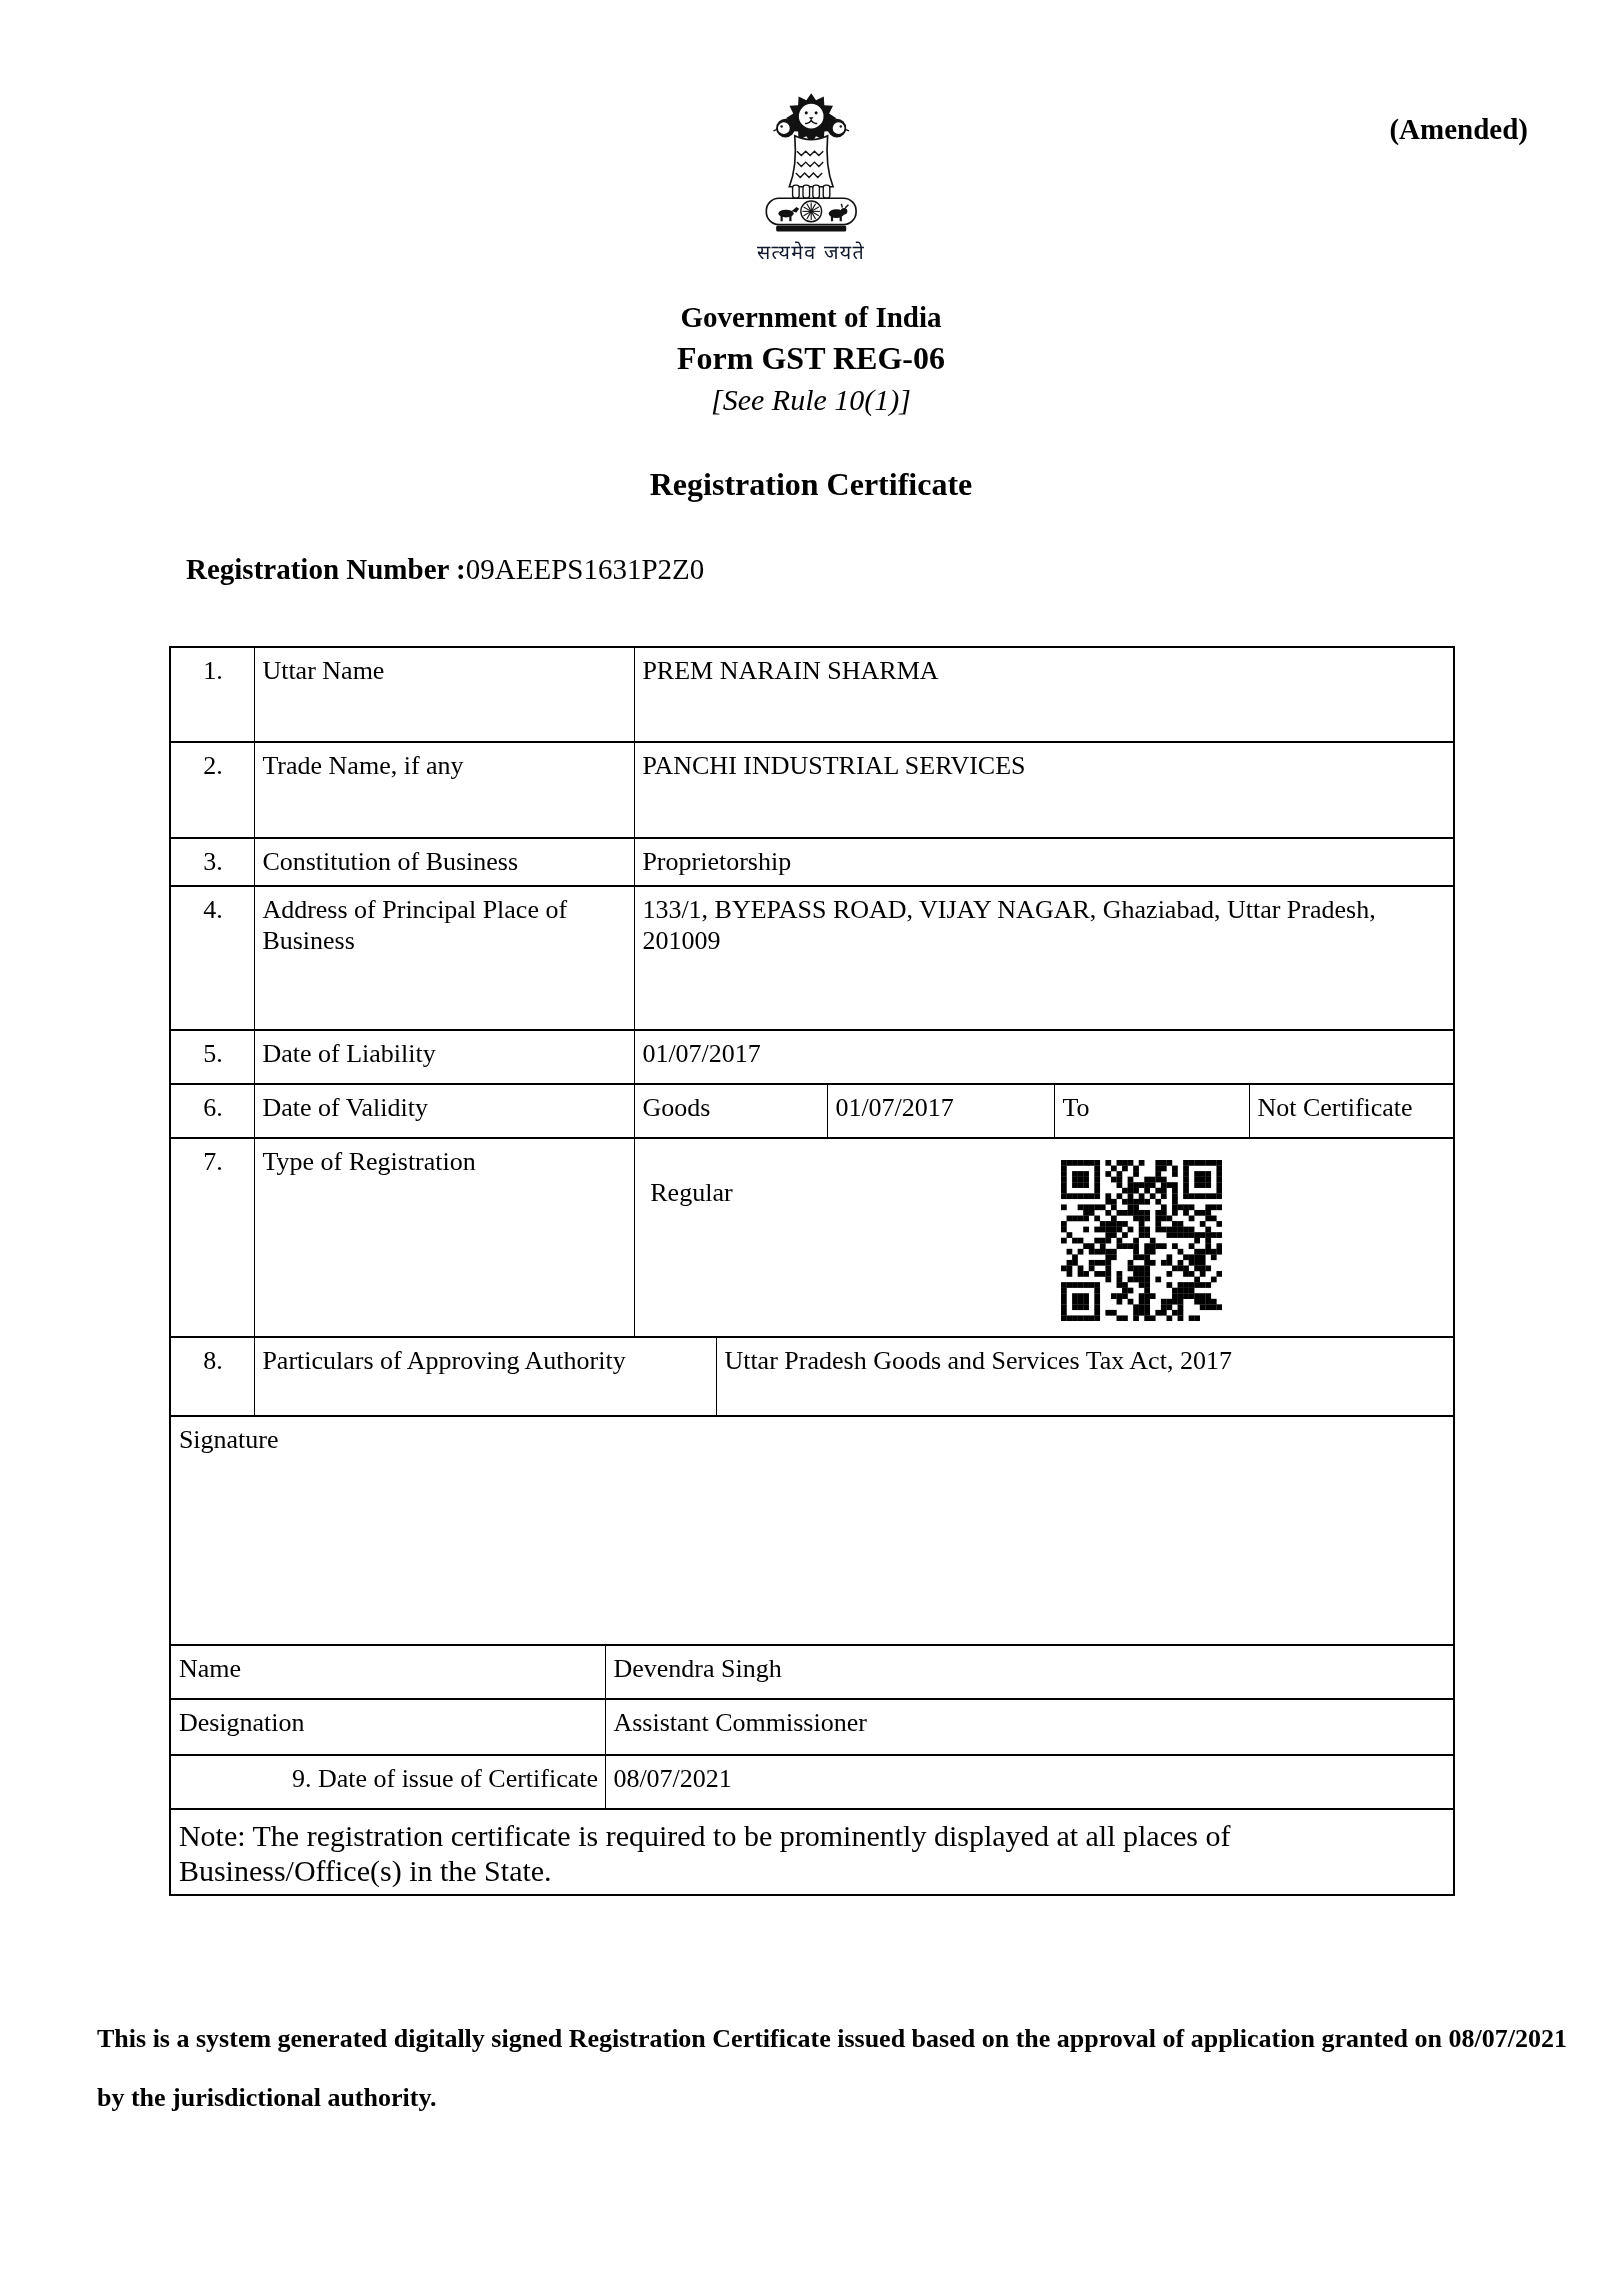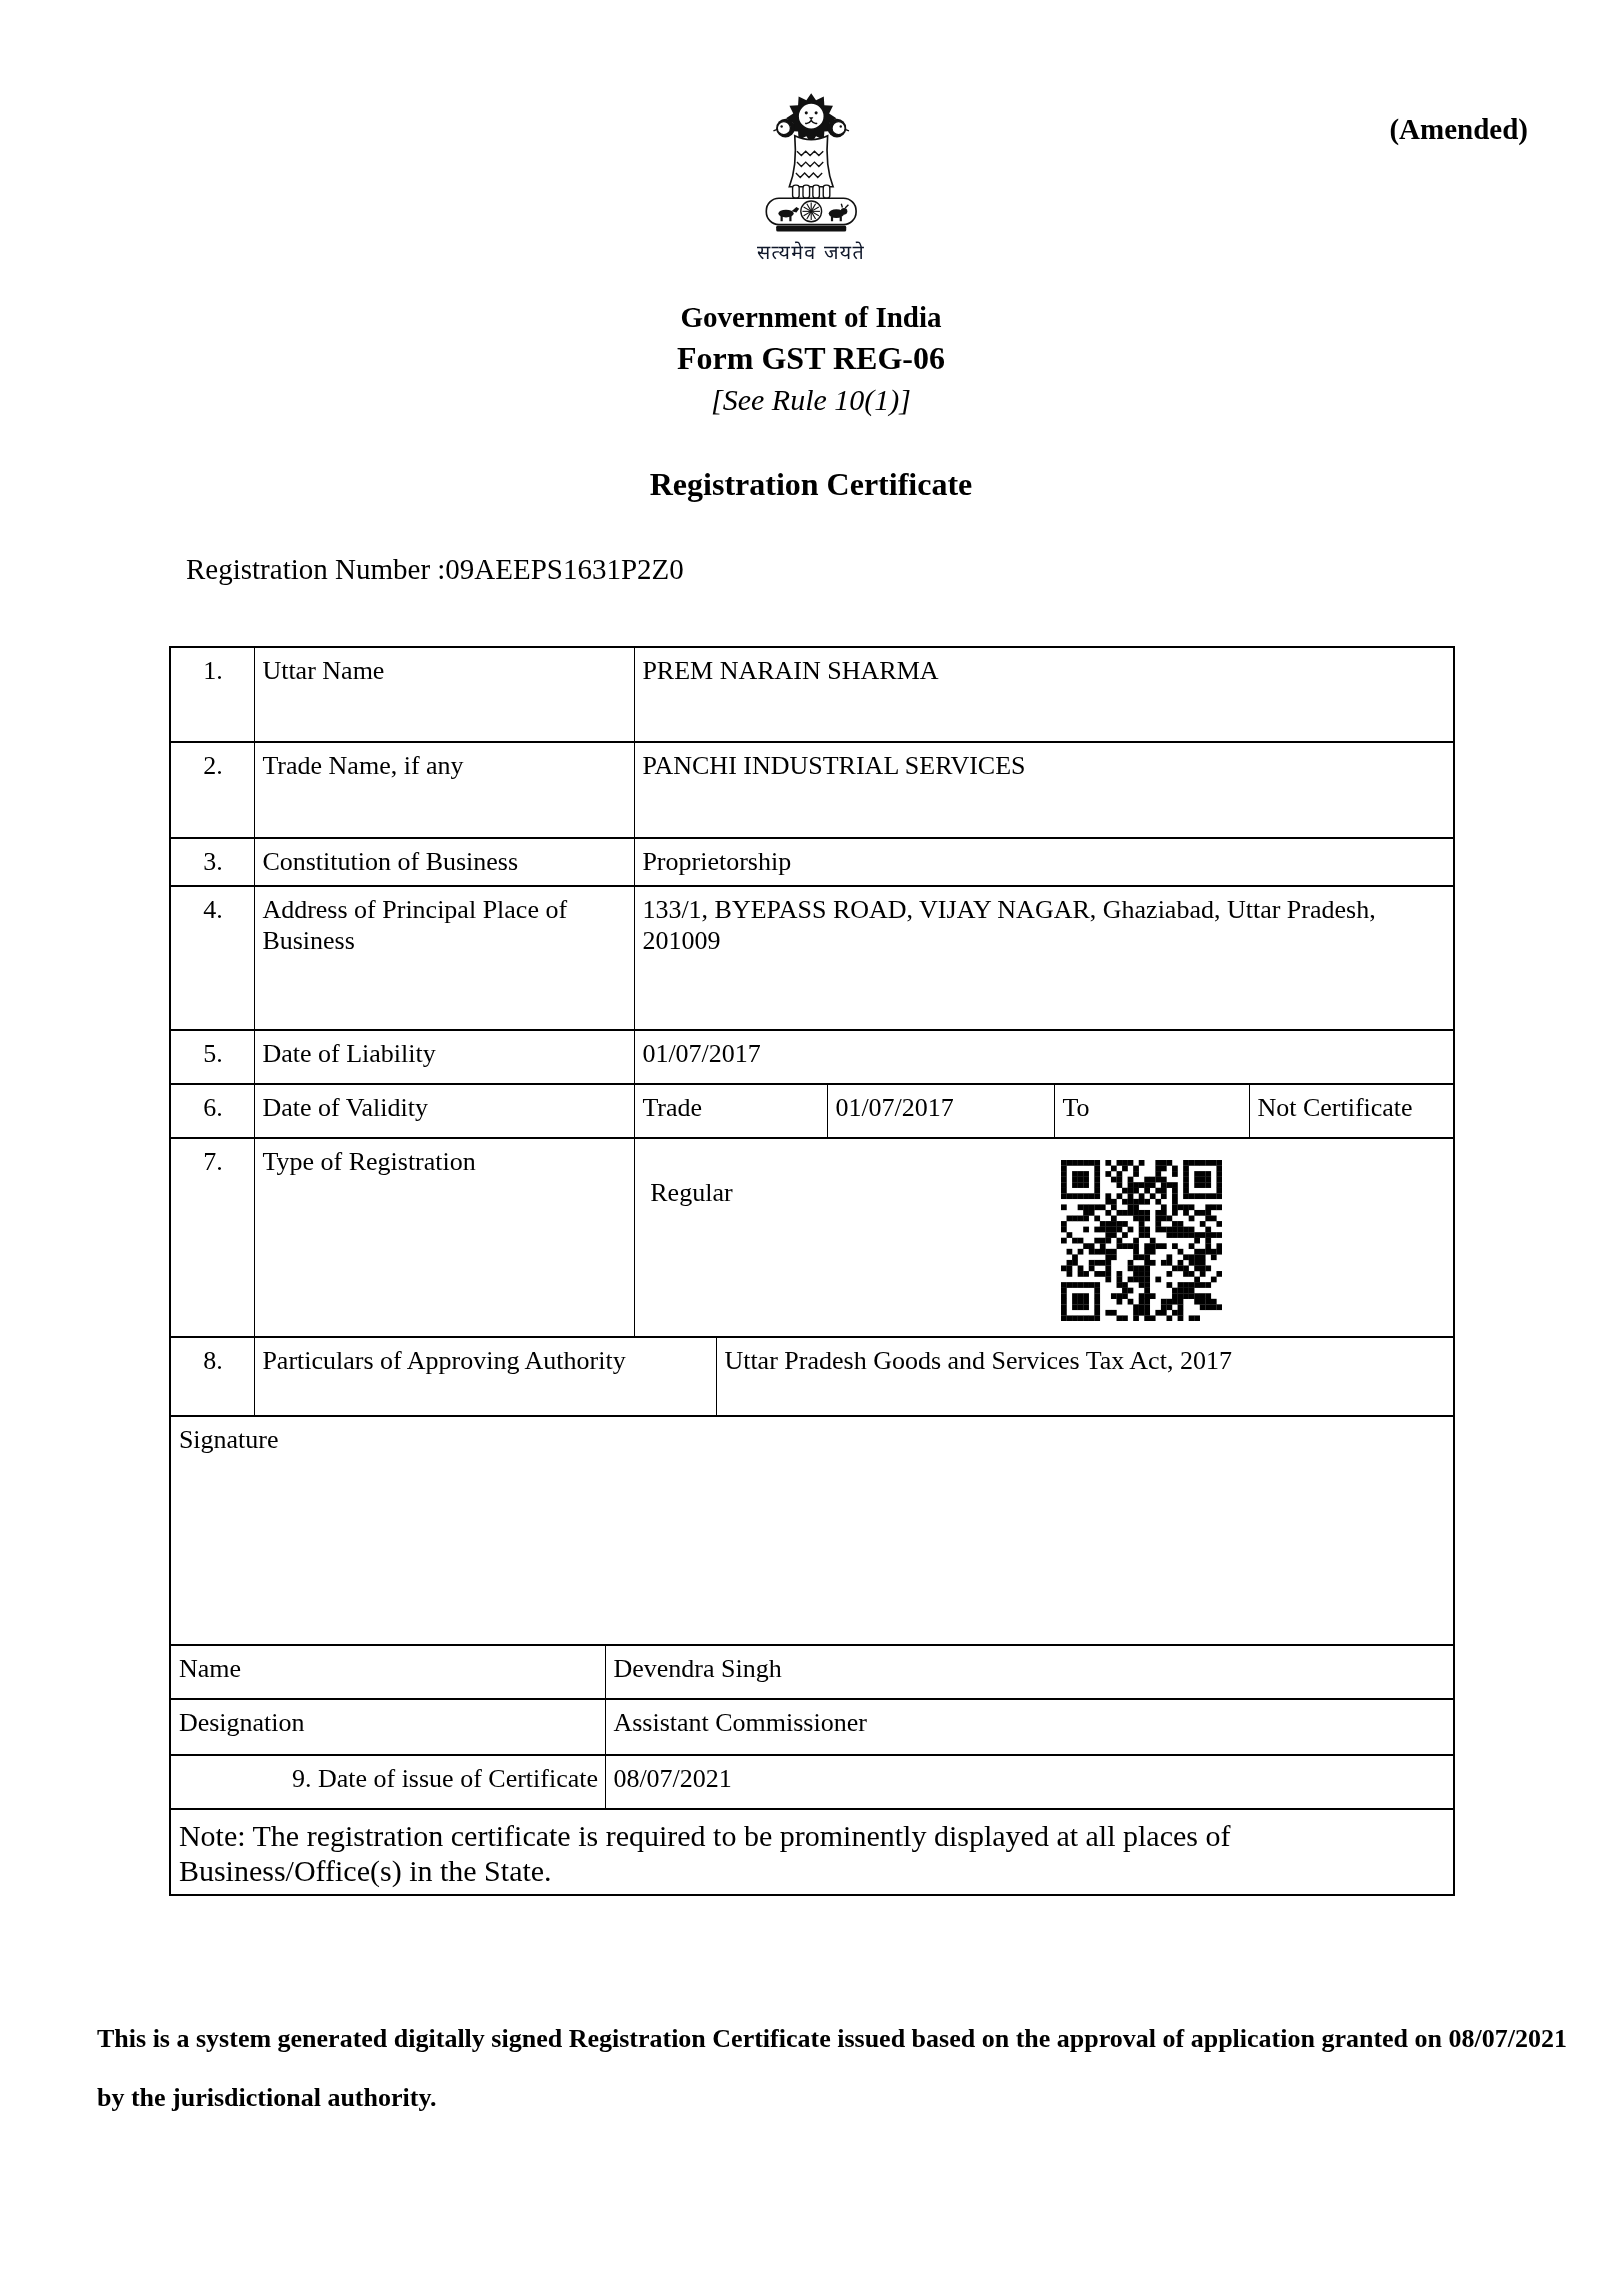--- a/index.html
+++ b/index.html
@@ -10,21 +10,21 @@
   .amended{position:absolute;top:113px;right:94px;font-size:29px;font-weight:700;}
   .emblem{position:absolute;top:80px;left:0;width:100%;display:flex;flex-direction:column;align-items:center;}
   .emblem-svg{height:156px;width:auto;display:block;}
   .motto{font-family:"DejaVu Sans","Liberation Sans",sans-serif;font-size:19.6px;margin-top:2px;letter-spacing:1.3px;color:#0f172a;}
   .center-line{position:absolute;left:0;width:100%;text-align:center;white-space:nowrap;}
   .h-gov{top:301px;font-size:29px;font-weight:700;}
   .h-form{top:340px;font-size:32px;font-weight:700;}
   .h-rule{top:383px;font-size:30px;font-style:italic;}
   .h-title{top:466px;font-size:32px;font-weight:700;}
   .regline{position:absolute;top:553px;left:186px;font-size:29px;white-space:nowrap;}
-  .regline .lbl{font-weight:400;margin-top:36px;}
+  .regline .lbl{font-weight:700;margin-top:36px;}
   table.cert{
     position:absolute;left:169px;top:646px;width:1283px;
     border-collapse:collapse;table-layout:fixed;font-size:26px;line-height:1.18;
     border:2px solid #000;
   }
   table.cert td{
     border:1.3px solid #000;border-top-width:2px;border-bottom-width:2px;
     vertical-align:top;padding:7.9px 6.5px 5.2px 7.9px;overflow:hidden;
   }
   td.num{text-align:center;padding-left:1.3px;padding-right:1.3px;}
@@ -147,21 +147,21 @@
         <td colspan="5">133/1, BYEPASS ROAD, VIJAY NAGAR, Ghaziabad, Uttar Pradesh, 201009</td>
       </tr>
       <tr style="height:54px">
         <td class="num">5.</td>
         <td colspan="2" class="padlg">Date of Liability</td>
         <td colspan="5">01/07/2017</td>
       </tr>
       <tr style="height:54px">
         <td class="num">6.</td>
         <td colspan="2" class="padlg">Date of Validity</td>
-        <td colspan="2">Trade</td>
+        <td colspan="2">Goods</td>
         <td>01/07/2017</td>
         <td>To</td>
         <td>Not Certificate</td>
       </tr>
       <tr style="height:190px">
         <td class="num">7.</td>
         <td colspan="2" class="padlg">Type of Registration</td>
         <td colspan="5" class="qrcell">
           <div class="r7wrap">
             <span class="regular">Regular</span>

